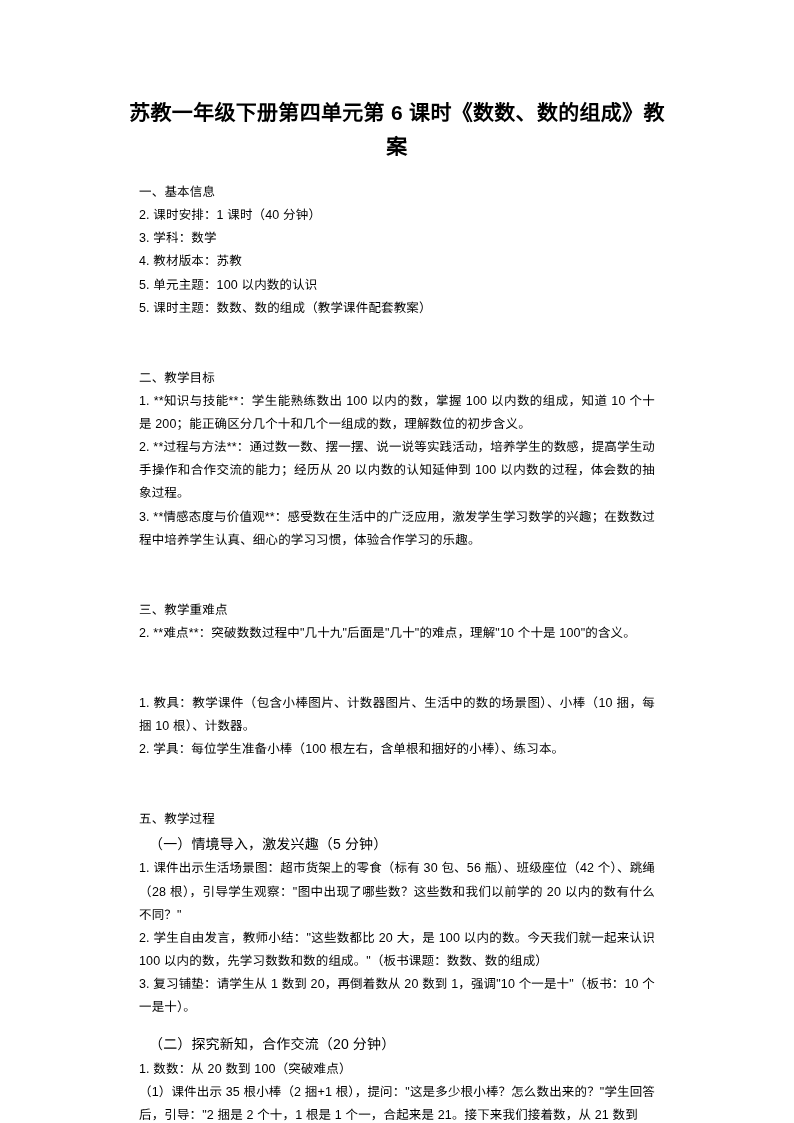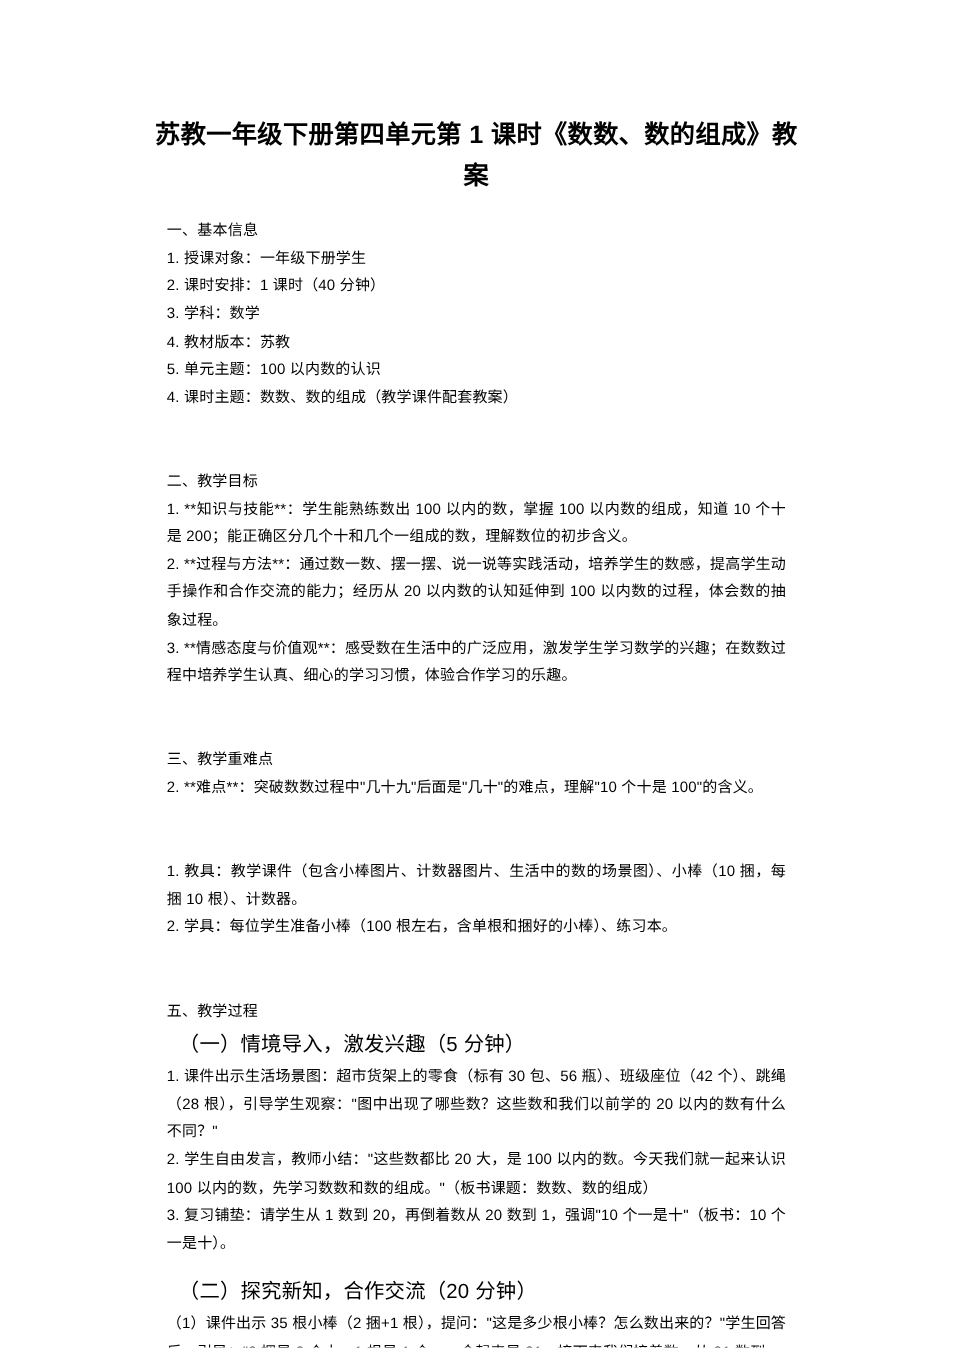--- a/index.html
+++ b/index.html
@@ -44,42 +44,41 @@
     text-align: justify;
     text-justify: inter-ideograph;
   }
   .spacer {
     height: 13px;
   }
   .block {
     margin: 17px;
   }
   .sub-head {
-    font-size: 17px;
+    font-size: 14px;
     line-height: 1.85;
     margin: 0;
     padding-left: 10px;
     letter-spacing: 0.15px;
   }
 </style>
 </head>
 <body>
 
 <div class="page">
 
-  <h1 class="doc-title">苏教一年级下册第四单元第 1 课时《数数、数的组成》教案</h1>
+  <h1 class="doc-title">苏教一年级下册第四单元第 6 课时《数数、数的组成》教案</h1>
 
   <div class="block">
     <p class="section-heading">一、基本信息</p>
-    <p class="para">1. 授课对象：一年级下册学生</p>
     <p class="para">2. 课时安排：1 课时（40 分钟）</p>
     <p class="para">3. 学科：数学</p>
     <p class="para">4. 教材版本：苏教</p>
     <p class="para">5. 单元主题：100 以内数的认识</p>
-    <p class="para">4. 课时主题：数数、数的组成（教学课件配套教案）</p>
+    <p class="para">5. 课时主题：数数、数的组成（教学课件配套教案）</p>
   </div>
 
   <div class="spacer"></div>
 
   <div class="block">
     <p class="para">二、教学目标</p>
     <p class="para">1. **知识与技能**：学生能熟练数出 100 以内的数，掌握 100 以内数的组成，知道 10 个十是 200；能正确区分几个十和几个一组成的数，理解数位的初步含义。</p>
     <p class="para">2. **过程与方法**：通过数一数、摆一摆、说一说等实践活动，培养学生的数感，提高学生动手操作和合作交流的能力；经历从 20 以内数的认知延伸到 100 以内数的过程，体会数的抽象过程。</p>
     <p class="para">3. **情感态度与价值观**：感受数在生活中的广泛应用，激发学生学习数学的兴趣；在数数过程中培养学生认真、细心的学习习惯，体验合作学习的乐趣。</p>
   </div>
@@ -103,16 +102,17 @@
   <div class="block">
     <p class="para">五、教学过程</p>
     <p class="sub-head">（一）情境导入，激发兴趣（5 分钟）</p>
     <p class="para">1. 课件出示生活场景图：超市货架上的零食（标有 30 包、56 瓶）、班级座位（42 个）、跳绳（28 根），引导学生观察："图中出现了哪些数？这些数和我们以前学的 20 以内的数有什么不同？"</p>
     <p class="para">2. 学生自由发言，教师小结："这些数都比 20 大，是 100 以内的数。今天我们就一起来认识 100 以内的数，先学习数数和数的组成。"（板书课题：数数、数的组成）</p>
     <p class="para">3. 复习铺垫：请学生从 1 数到 20，再倒着数从 20 数到 1，强调"10 个一是十"（板书：10 个一是十）。</p>
 
     <div class="spacer"></div>
 
     <p class="sub-head">（二）探究新知，合作交流（20 分钟）</p>
+    <p class="para">1. 数数：从 20 数到 100（突破难点）</p>
     <p class="para">（1）课件出示 35 根小棒（2 捆+1 根），提问："这是多少根小棒？怎么数出来的？"学生回答后，引导："2 捆是 2 个十，1 根是 1 个一，合起来是 21。接下来我们接着数，从 21 数到</p>
   </div>
 
 </div>
 
 </body></html>

